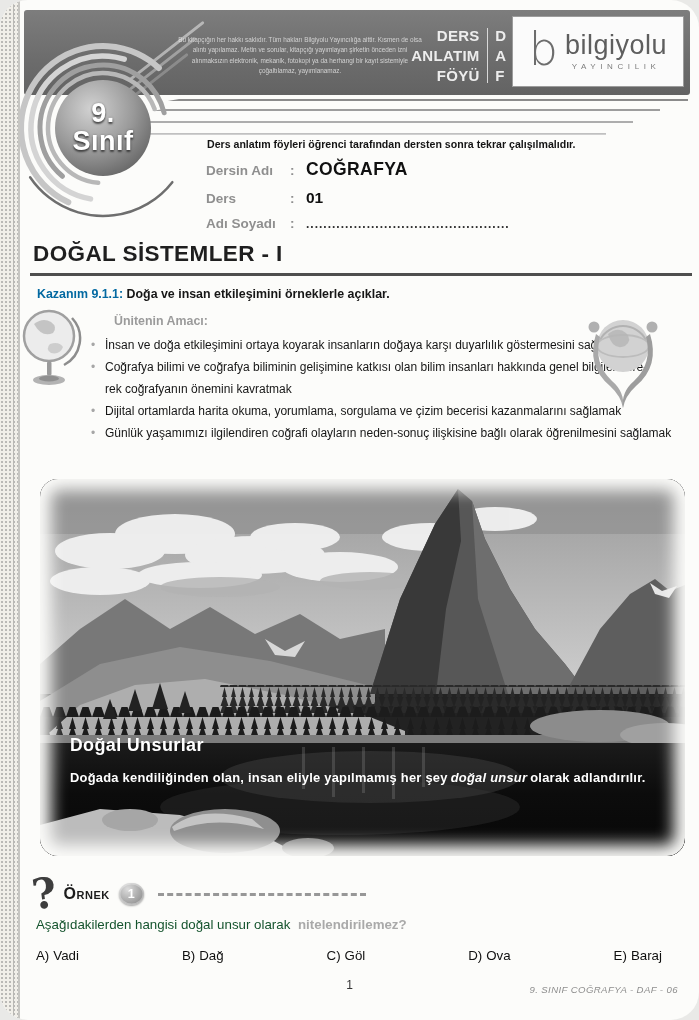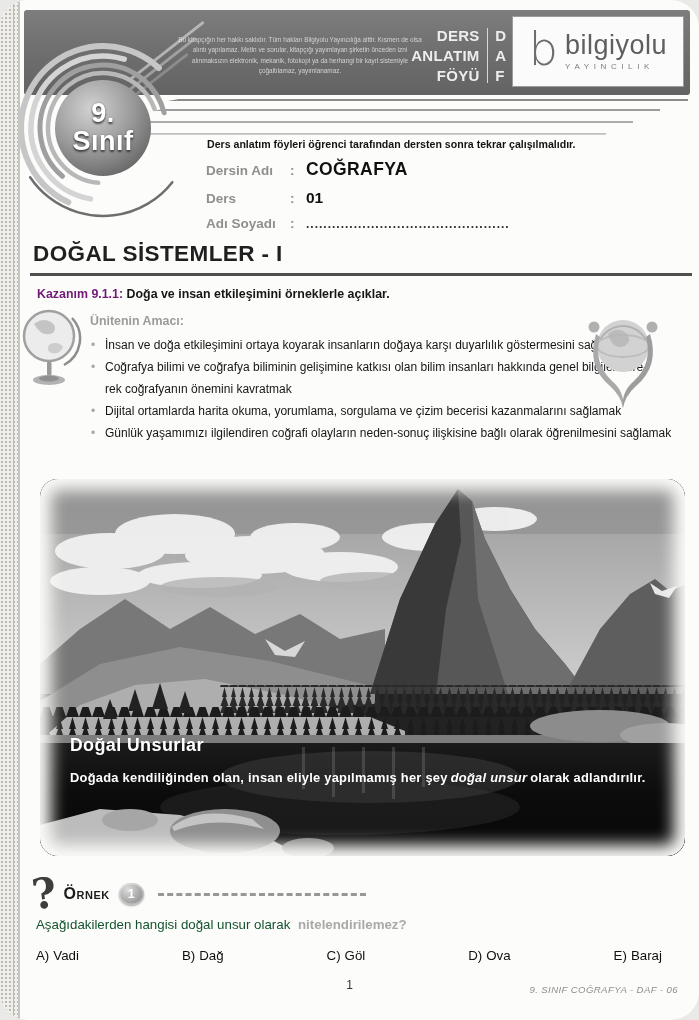--- a/index.html
+++ b/index.html
@@ -21,21 +21,21 @@
   .copyright { position:absolute; left:150px; top:25px; width:252px;
     font-size:6.4px; line-height:1.6; color:#d2d2d2; text-align:center; }
   .daf { position:absolute; left:250px; top:16px; width:232px; display:flex; justify-content:flex-end; gap:7px; }
   .daf-words { text-align:right; font-size:15px; font-weight:bold; line-height:1.32; color:#ededed; letter-spacing:.3px; }
   .daf-sep { width:1.5px; background:#d8d8d8; margin:2px 0; }
   .daf-abbr { font-size:15px; font-weight:bold; line-height:1.32; color:#ededed; }
   .logo-box { position:absolute; left:488px; top:6px; width:172px; height:71px; background:#fbfbfb;
     border:1.5px solid #9c9c9c; box-shadow:0 0 0 3px #fbfbfb inset; display:flex; align-items:center; justify-content:center; gap:7px; }
   .logo-b { font-family:"DejaVu Sans",sans-serif; font-size:46px; font-weight:300; color:#6d6d6d; line-height:.8; margin-top:-4px; }
   .logo-name { display:block; font-size:27px; color:#5e5e5e; letter-spacing:.5px; line-height:1; }
-  .logo-sub { display:block; font-size:8px; color:#7d7d7d; letter-spacing:4.6px; margin-top:3px; }
+  .logo-sub { display:block; font-size:8px; color:#7d7d7d; letter-spacing:4.6px; margin-top:3px;text-align:center; }
 
   
   .sw { position:absolute; z-index:0; clip-path:polygon(14px 0,100% 0,100% 100%,0 100%); }
   .sw1 { left:165px; top:99px;  width:523px; height:2.4px; background:#8b8b8b; }
   .sw2 { left:150px; top:109px; width:510px; height:2.2px; background:#9d9d9d; }
   .sw3 { left:135px; top:121px; width:498px; height:2px;   background:#adadad; }
   .sw4 { left:120px; top:133px; width:486px; height:1.8px; background:#c0c0c0; }
   .streak { position:absolute; z-index:3; border-radius:2px; }
   .st1 { left:118px; top:50px; width:96px; height:3px; background:rgba(235,235,235,.55); transform:rotate(-38deg); }
   .st2 { left:110px; top:66px; width:96px; height:3px; background:rgba(210,210,210,.5);  transform:rotate(-38deg); }
@@ -56,26 +56,26 @@
   .flabel { width:84px; font-size:13.5px; font-weight:bold; color:#8f8f8f; }
   .fcolon { width:16px; font-size:13.5px; font-weight:bold; color:#8f8f8f; }
   .fval-1 { font-size:17.5px; font-weight:bold; color:#101010; letter-spacing:.4px; }
   .fval-2 { font-size:15.5px; font-weight:bold; color:#101010; }
   .fval-3 { font-size:12px; font-weight:bold; color:#2e2e2e; letter-spacing:1px; }
 
   
   .doc-title { position:absolute; left:33px; top:241px; font-size:22.5px; font-weight:bold; color:#1f1f1f; letter-spacing:.4px; }
   .rule { position:absolute; left:30px; top:273px; width:662px; height:2.6px; background:#4e4e4e; }
   .kazanim { position:absolute; left:37px; top:287px; font-size:12.4px; }
-  .kz-label { font-weight:bold; color:#701a75; }
+  .kz-label { font-weight:bold; color:#0369a1; }
   .kz-text { font-weight:600; color:#161616; }
   .globe-icon { position:absolute; left:20px; top:306px; }
   .people-icon { position:absolute; left:584px; top:304px; }
   .purpose { position:absolute; left:90px; top:314px; width:590px; }
-  .p-title { font-size:12.4px; font-weight:bold; color:#9b9b9b; margin-bottom:7px; }
+  .p-title { font-size:12.4px; font-weight:bold; color:#9b9b9b; margin-bottom:7px;margin-left:24px; }
   .purpose ul { list-style:none; }
   .purpose li { position:relative; padding-left:15px; font-size:12px; color:#161616; line-height:1.83; white-space:nowrap; }
   .purpose li::before { content:"•"; position:absolute; left:1px; top:0; color:#a6a6a6; }
   .purpose li .bl { display:block; }
 
   .sec-title { position:absolute; left:33px; top:447px; font-size:15.5px; font-weight:bold; color:#2d2d2d; letter-spacing:.3px; }
 
   
   .photo { position:absolute; left:40px; top:479px; width:645px; height:377px; border-radius:18px; overflow:hidden; background:#222; }
   .photo::after { content:""; position:absolute; inset:0; border-radius:18px;

